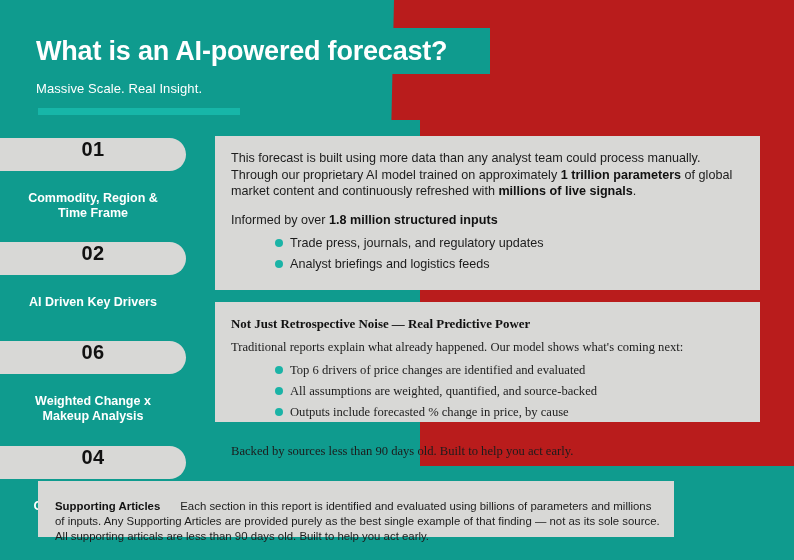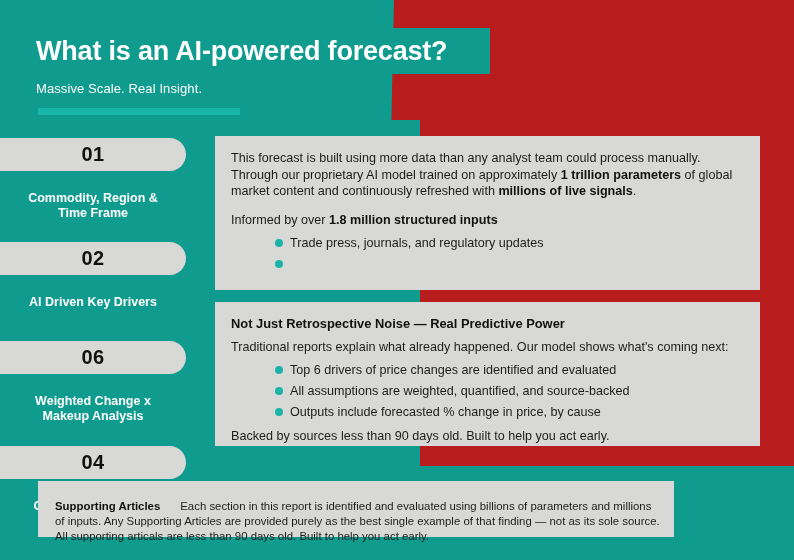--- a/index.html
+++ b/index.html
@@ -115,21 +115,20 @@
   .step {
     position: relative;
     margin-bottom: 5px;
   }
   .step-pill {
     width: 186px;
     height: 33px;
     background: #d8d8d6;
     border-radius: 0 17px 17px 0;
     display: flex;
-    align-items: center;
     justify-content: center;
   }
   .step-number {
     font-size: 20px;
     font-weight: bold;
     color: #111111;
     letter-spacing: 0.5px;
   }
   .step-label {
     width: 186px;
@@ -151,21 +150,21 @@
   .card {
     position: absolute;
     left: 215px;
     width: 545px;
     background: #d8d8d6;
     z-index: 5;
     box-sizing: border-box;
     padding: 14px 18px 8px 16px;
   }
   .card-top { top: 136px; height: 154px; }
-  .card-bottom { top: 302px; height: 144px; }
+  .card-bottom { top: 302px; height: 120px; font-family: Liberation Serif, serif; }
 
   .card p {
     margin: 0;
     color: #1c1c1c;
     font-size: 12.6px;
     line-height: 16.6px;
   }
   .card .para-gap { margin-top: 12px; }
   .card .card-heading {
     font-size: 12.9px;
@@ -191,21 +190,21 @@
   ul.bullets li .dot {
     position: absolute;
     left: 0;
     top: 4px;
     width: 8px;
     height: 8px;
     border-radius: 50%;
     background: #1ab3a6;
   }
   .card .tail {
-    margin-top: 8px;
+    margin-top: 23px;
   }
 
   
   .footer-card {
     position: absolute;
     left: 38px;
     top: 481px;
     width: 636px;
     height: 56px;
     background: #d8d8d6;
@@ -277,21 +276,21 @@
 
   </div>
 
   <div class="card card-top">
     <p><span>This forecast is built using more data than any analyst team could process manually. Through our proprietary AI model trained on approximately </span><b>1 trillion parameters</b><span> of global market content and continuously refreshed with </span><b>millions of live signals</b><span>.</span></p>
 
     <p class="para-gap"><span>Informed by over </span><b>1.8 million structured inputs</b></p>
 
     <ul class="bullets">
       <li><span class="dot"></span><span>Trade press, journals, and regulatory updates</span></li>
-      <li><span class="dot"></span></li>
+      <li><span class="dot"></span><span>Analyst briefings and logistics feeds</span></li>
     </ul>
   </div>
 
   <div class="card card-bottom">
     <p class="card-heading">Not Just Retrospective Noise — Real Predictive Power</p>
     <p>Traditional reports explain what already happened. Our model shows what's coming next:</p>
 
     <ul class="bullets">
       <li><span class="dot"></span><span>Top 6 drivers of price changes are identified and evaluated</span></li>
       <li><span class="dot"></span><span>All assumptions are weighted, quantified, and source-backed</span></li>

